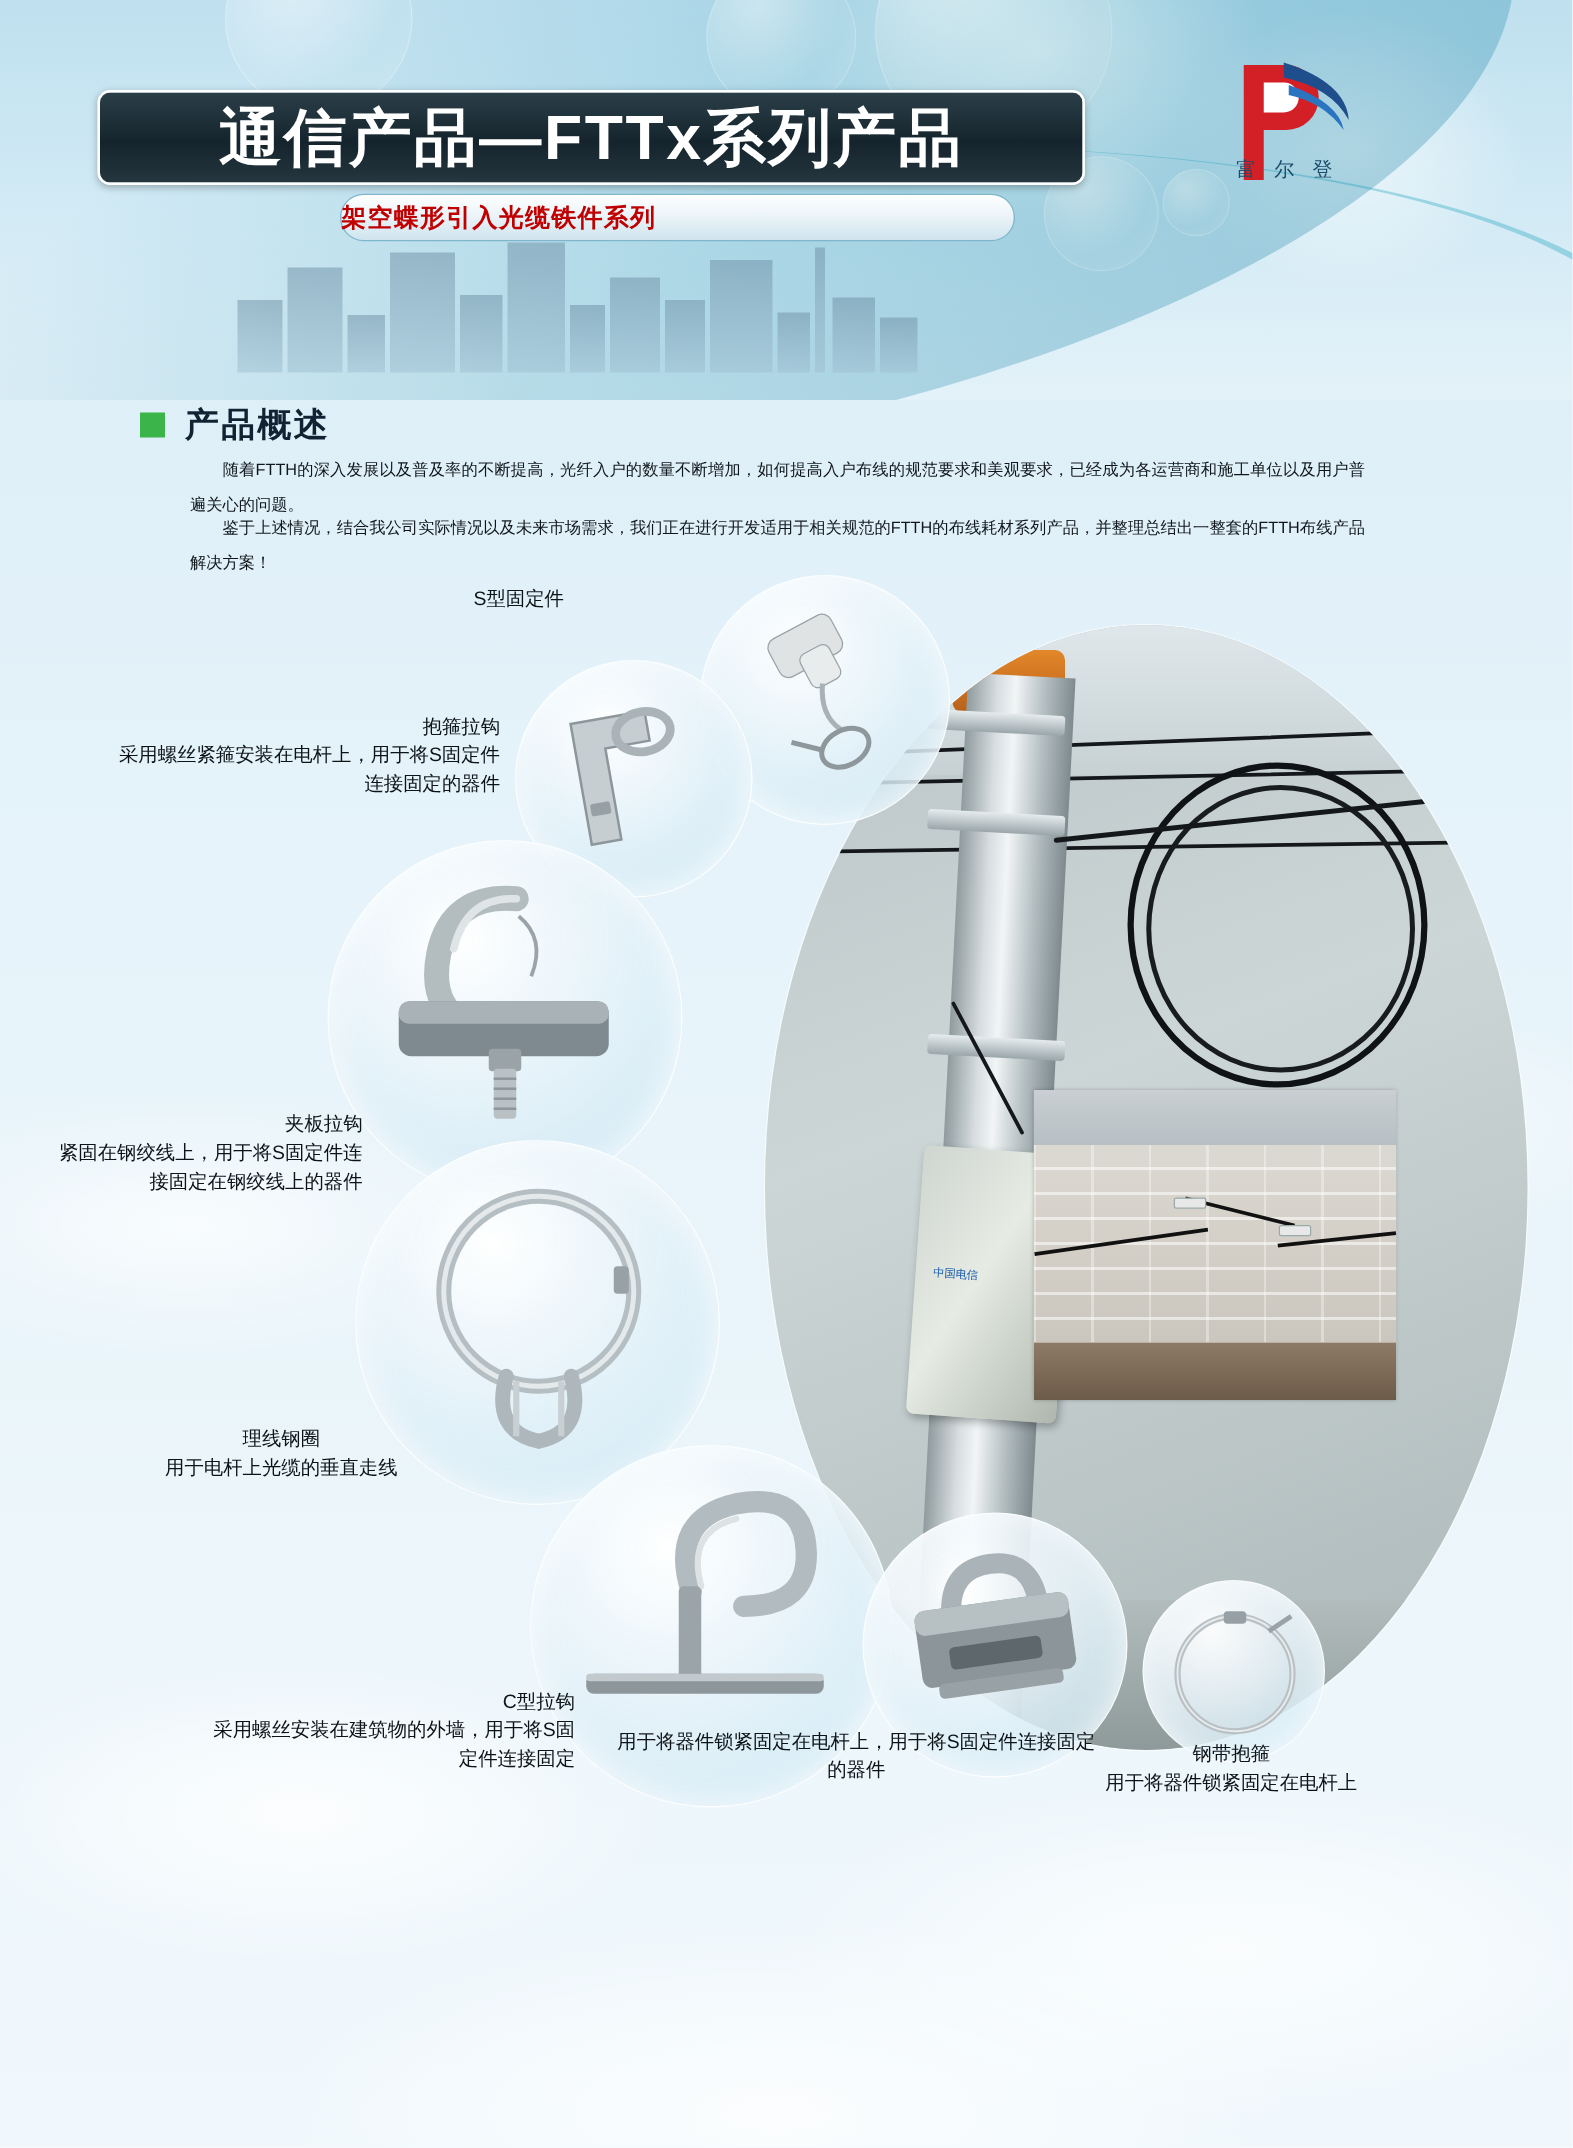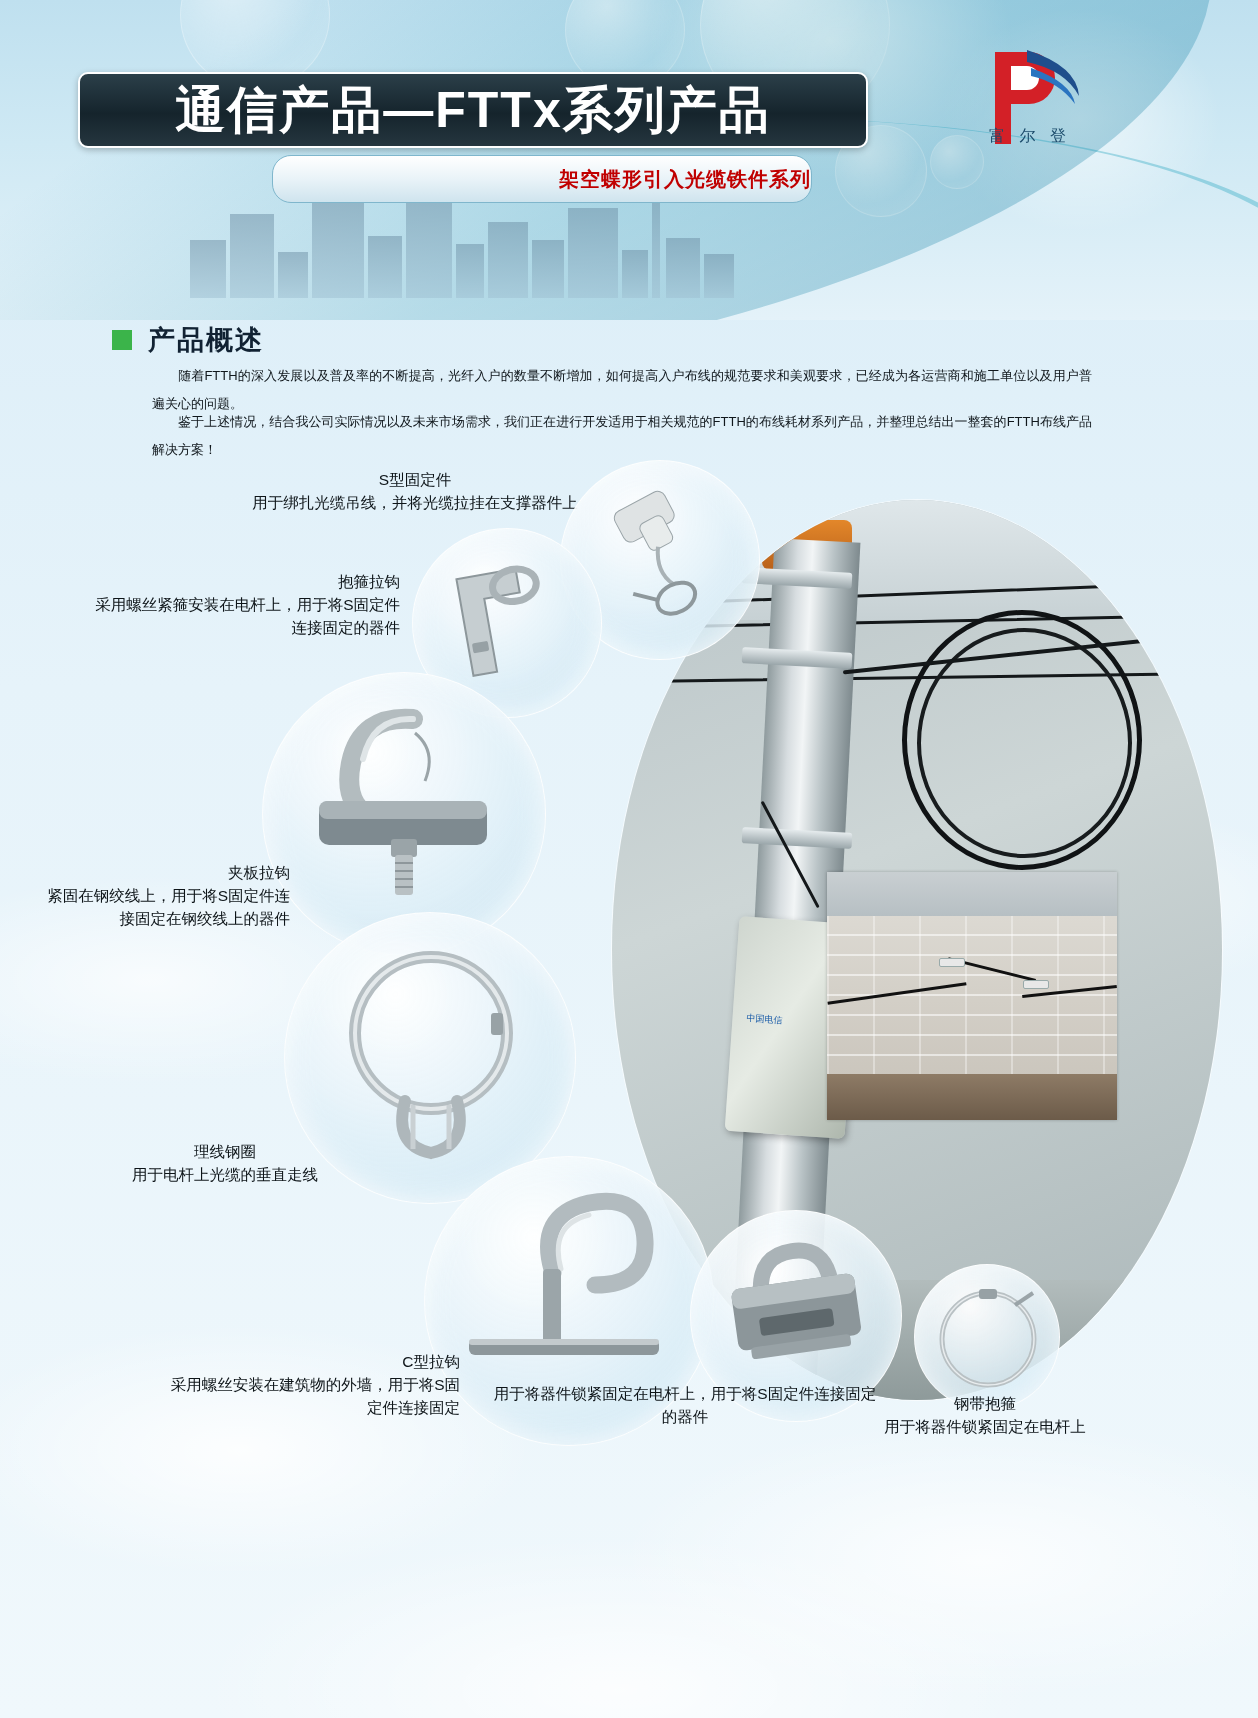--- a/index.html
+++ b/index.html
@@ -84,25 +84,25 @@
     background: linear-gradient(180deg,#2b3f49 0%, #15242c 55%, #25363f 100%);
     border: 2px solid #ffffff;
     box-shadow: 0 2px 6px rgba(0,0,0,.25);
     display: flex; align-items: center; justify-content: center;
   }
   .title-plate .t {
     color: #ffffff; font-size: 50px; font-weight: bold; letter-spacing: 2px;
     white-space: nowrap;
   }
   .subtitle-plate {
-    position: absolute; left: 272px; top: 155px; width: 540px; height: 48px;
+    position: absolute; left: 272px; top: 155px; width: 540px; height: 38px;
     border-radius: 19px;
     background: linear-gradient(180deg,#ffffff 0%, #e9f3f8 50%, #cfe4ee 100%);
     border: 1px solid #7fb6cc;
-    display: flex; align-items: center; justify-content: flex-end;
+    display: flex; align-items: center; justify-content: flex-start;
   }
   .subtitle-plate .s {
     color: #c00000; font-size: 20px; font-weight: bold; letter-spacing: 1px;
   }
 
   .logo { position: absolute; left: 965px; top: 42px; width: 130px; height: 110px; }
   .logo-name {
     position: absolute; left: 965px; top: 126px; width: 130px;
     text-align: center; color: #1b4b6b; font-size: 16px; letter-spacing: 5px;
   }
@@ -302,21 +302,20 @@
   <div class="inset-wire" style="left:0; top:120px; width:140px; transform:rotate(-8deg);"></div>
   <div class="inset-wire" style="left:120px; top:96px; width:90px; transform:rotate(14deg);"></div>
   <div class="inset-wire" style="left:195px; top:118px; width:95px; transform:rotate(-6deg);"></div>
   <div class="inset-clip" style="left:112px; top:86px;"></div>
   <div class="inset-clip" style="left:196px; top:108px;"></div>
   <div style="position:absolute;left:0;bottom:0;width:290px;height:46px;background:linear-gradient(180deg,#8e7b66,#6c5b49);"></div>
 </div>
 
 <div class="cap center" style="left:200px; top:468px; width:430px;">
   <div class="name">S型固定件</div>
-  <div>用于绑扎光缆吊线，并将光缆拉挂在支撑器件上</div>
 </div>
 <div class="circle" style="left:560px; top:460px; width:200px; height:200px;">
   <svg viewBox="0 0 200 200" width="200" height="200">
     <g transform="rotate(-28 100 100)">
       <rect x="78" y="36" width="56" height="34" rx="8" fill="#dfe3e4" stroke="#9aa4a8"></rect>
       <rect x="96" y="58" width="26" height="30" rx="6" fill="#e8ecec" stroke="#9aa4a8"></rect>
       <path d="M104 86 q-14 22 -4 40" stroke="#a9b2b6" stroke-width="4" fill="none"></path>
       <ellipse cx="96" cy="140" rx="20" ry="14" fill="none" stroke="#8e989c" stroke-width="4"></ellipse>
       <path d="M80 134 l-20 -18" stroke="#8e989c" stroke-width="4"></path>
     </g>
@@ -349,21 +348,21 @@
       <rect x="132" y="182" width="18" height="40" rx="3" fill="#b9c1c4"></rect>
       <g stroke="#8e979b" stroke-width="2">
         <line x1="132" y1="190" x2="150" y2="190"></line>
         <line x1="132" y1="198" x2="150" y2="198"></line>
         <line x1="132" y1="206" x2="150" y2="206"></line>
         <line x1="132" y1="214" x2="150" y2="214"></line>
       </g>
     </g>
   </svg>
 </div>
-<div class="cap right" style="left:40px; top:861px; width:250px;">
+<div class="cap right" style="left:40px; top:888px; width:250px;">
   <div class="name">夹板拉钩</div>
   <div>紧固在钢绞线上，用于将S固定件连接固定在钢绞线上的器件</div>
 </div>
 
 <div class="circle" style="left:284px; top:912px; width:292px; height:292px;">
   <svg viewBox="0 0 292 292" width="292" height="292">
     <circle cx="146" cy="120" r="76" fill="none" stroke="#b5bec2" stroke-width="12"></circle>
     <circle cx="146" cy="120" r="76" fill="none" stroke="#e4e9eb" stroke-width="4"></circle>
     <path d="M120 188 q-12 44 26 52 q38 -8 26 -52" fill="none" stroke="#aeb7bb" stroke-width="12" stroke-linecap="round"></path>
     <path d="M128 192 l0 44" stroke="#c9d0d3" stroke-width="5"></path>

